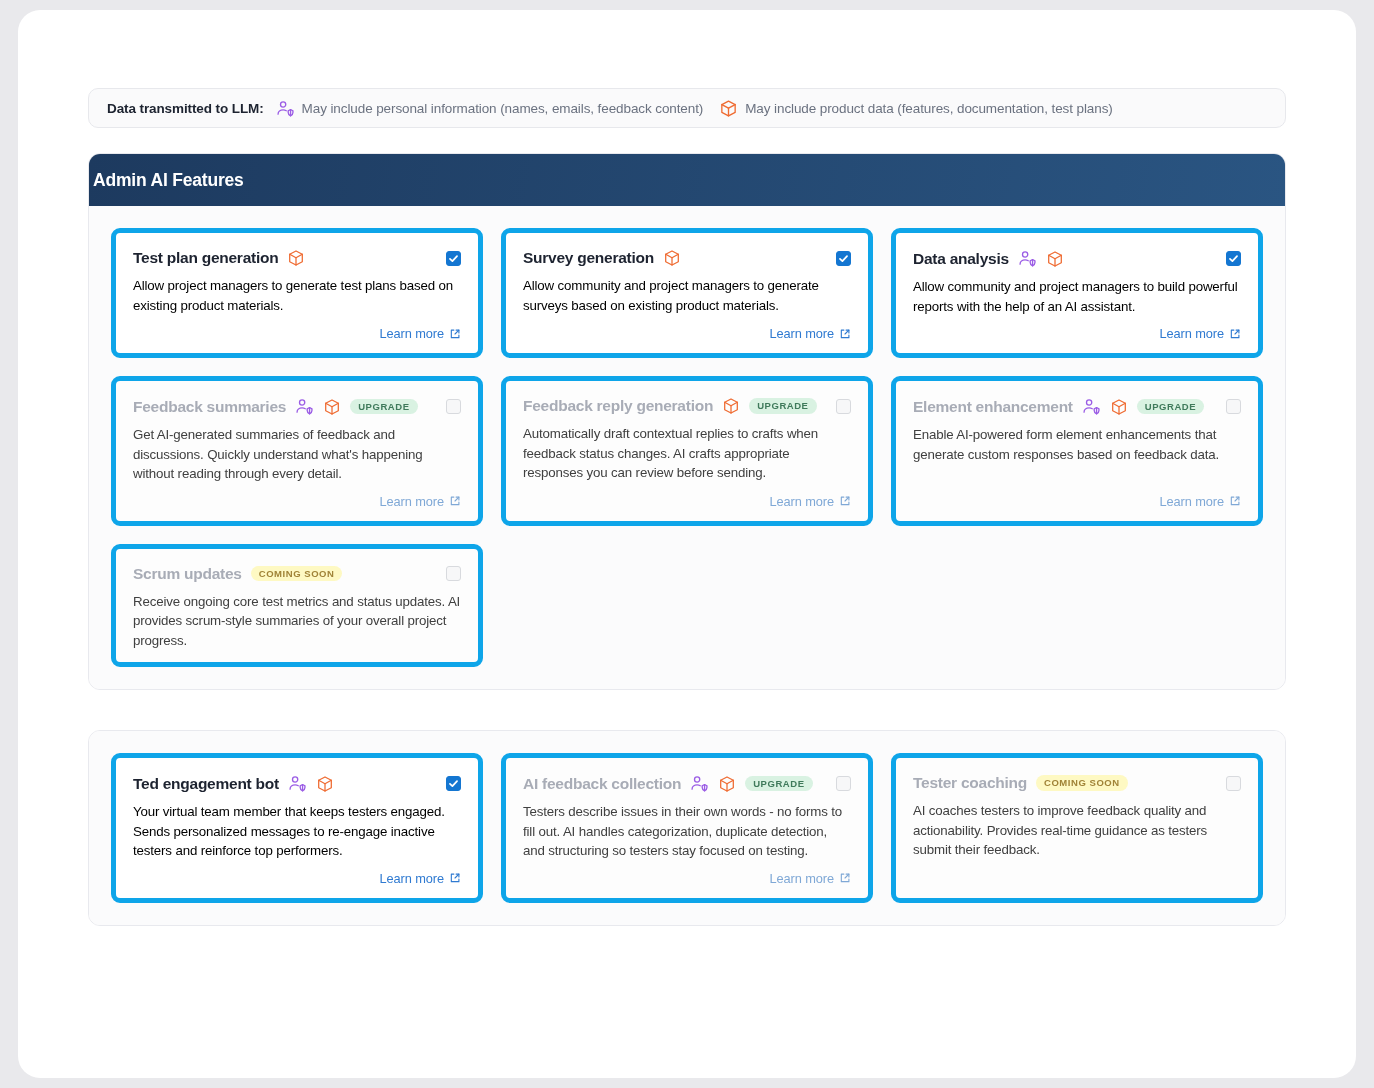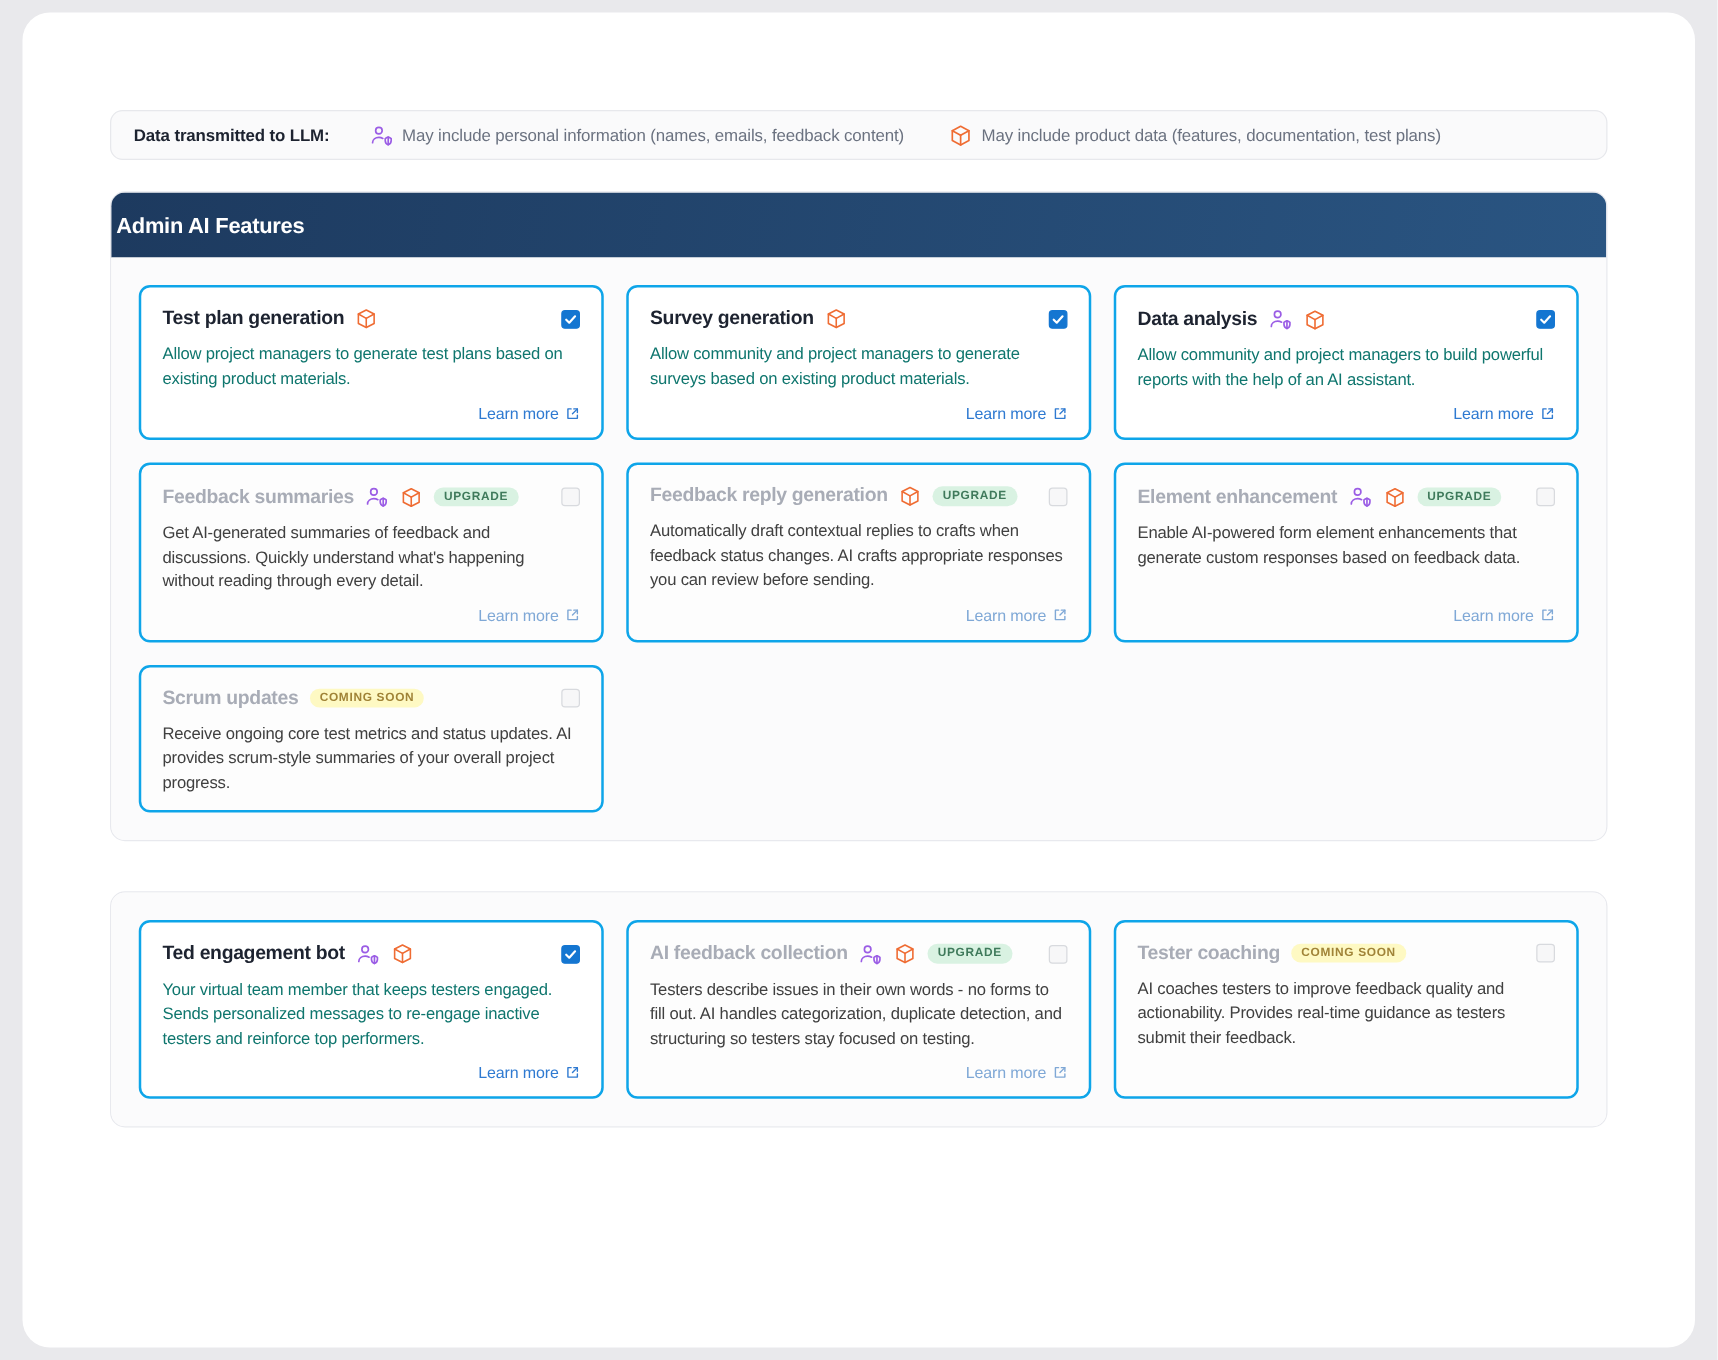--- a/index.html
+++ b/index.html
@@ -19,21 +19,21 @@
     overflow: hidden;
   }
   .page {
     padding: 78px 70px 0 70px;
   }
 
   
   .llm-banner {
     display: flex;
     align-items: center;
-    gap: 24px;
+    gap: 4px;
     background: #fafafb;
     border: 1px solid #e7e8ec;
     border-radius: 10px;
     height: 40px;
     padding: 12px 18px;
     margin-bottom: 25px;
   }
   .llm-label {
     font-size: 13.5px;
     font-weight: 700;
@@ -80,21 +80,21 @@
     padding: 22px;
     display: grid;
     grid-template-columns: repeat(3, 1fr);
     gap: 18px 18px;
     background: #fbfbfc;
   }
 
   
   .card {
     background: #ffffff;
-    border: 2px solid #0ea5e9;
+    border: 5px solid #0ea5e9;
     border-radius: 9px;
     padding: 16px 17px 12px 17px;
     display: flex;
     flex-direction: column;
     min-height: 118px;
     position: relative;
   }
   .card.dim { background: #fdfdfd; }
 
   .card-head {
@@ -132,21 +132,21 @@
     display: inline-flex; align-items:center; justify-content:center;
     flex: none;
   }
   .cb.on  { background:#1476d1; border:1px solid #1476d1; }
   .cb.off { background:#f7f7f8; border:1px solid #d8dade; }
   .cb.on svg { display:block; }
 
   .card-desc {
     font-size: 13.3px;
     line-height: 19.5px;
-    color: #0f766e;
+    color: #000000;
     letter-spacing: -0.15px;
   }
   .card.dim .card-desc { color: #404040; }
 
   .card-foot {
     margin-top: auto;
     padding-top: 10px;
     display: flex;
     justify-content: flex-end;
   }

